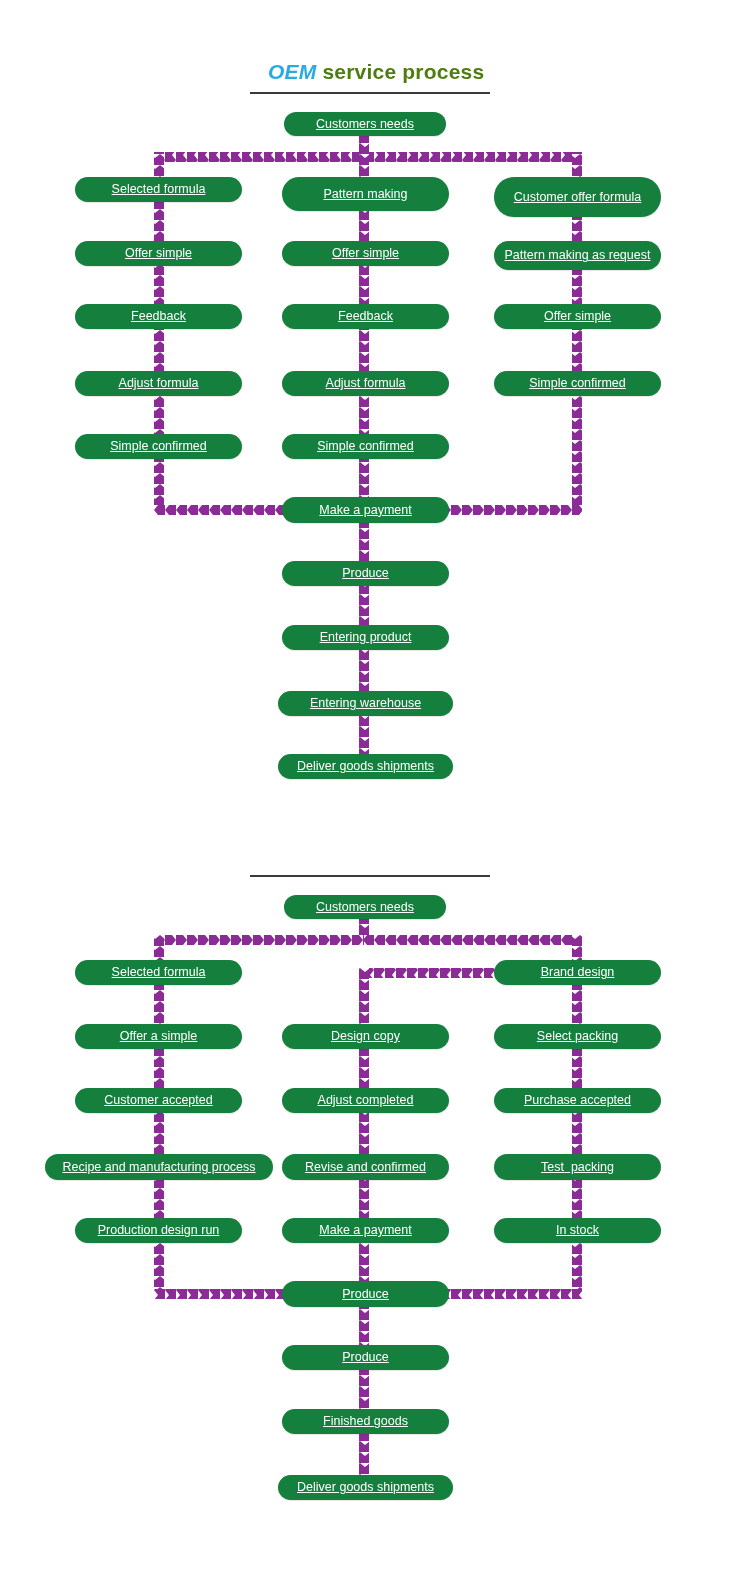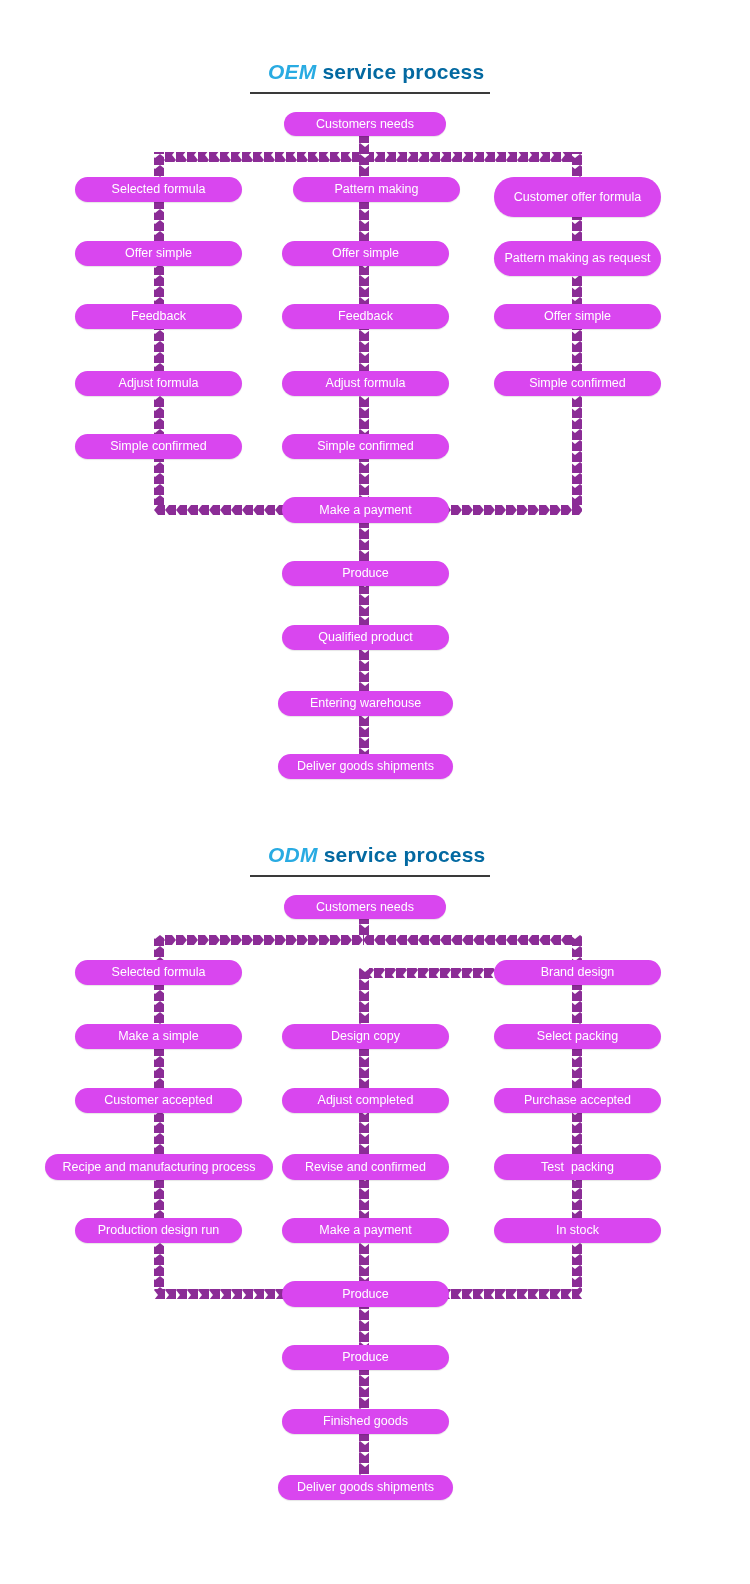--- a/index.html
+++ b/index.html
@@ -6,28 +6,28 @@
   body{width:750px;height:1584px;position:relative;
        font-family:"Liberation Sans","DejaVu Sans",sans-serif;
        -webkit-font-smoothing:antialiased;overflow:hidden;}
 
   .canvas{position:absolute;left:0;top:0;width:750px;height:1584px;}
 
   
   .title{position:absolute;white-space:nowrap;font-size:21px;font-weight:bold;
          color:#2b2b2b;letter-spacing:.2px;}
   .title .acr{color:#29ABE2;font-style:italic;font-weight:bold;margin-top:31px;}
-  .title .rest{color:#0369a1;font-style:normal;}
+  .title .rest{color:#4d7c0f;font-style:normal;}
   .rule{position:absolute;height:2px;background:#3a3a3a;}
 
   
-  .node{position:absolute;background:#d946ef;color:#ffffff;
+  .node{position:absolute;background:#15803d;color:#ffffff;
         border-radius:999px;display:flex;align-items:center;justify-content:center;
         font-size:12.5px;line-height:1;text-align:center;z-index:5;
-        box-shadow:0 1px 1px rgba(0,0,0,.10);white-space:pre;}
+        box-shadow:0 1px 1px rgba(0,0,0,.10);white-space:pre;text-decoration:underline;}
 
   
   .arrows{position:absolute;left:0;top:0;width:750px;height:1584px;z-index:2;}
 </style>
 </head>
 <body>
 
 <div class="canvas">
 
   <div class="title" style="left:268px;top:60px;">
@@ -37,47 +37,43 @@
   <div class="rule" style="left:250px;top:92px;width:240px;"></div>
 
   <div class="node" style="left:284px;top:112px;width:162px;height:24px;">Customers needs</div>
 
   <div class="node" style="left:75px;top:177px;width:167px;height:25px;">Selected formula</div>
   <div class="node" style="left:75px;top:241px;width:167px;height:25px;">Offer simple</div>
   <div class="node" style="left:75px;top:304px;width:167px;height:25px;">Feedback</div>
   <div class="node" style="left:75px;top:371px;width:167px;height:25px;">Adjust formula</div>
   <div class="node" style="left:75px;top:434px;width:167px;height:25px;">Simple confirmed</div>
 
-  <div class="node" style="left:293px;top:177px;width:167px;height:25px;">Pattern making</div>
+  <div class="node" style="left:282px;top:177px;width:167px;height:34px;">Pattern making</div>
   <div class="node" style="left:282px;top:241px;width:167px;height:25px;">Offer simple</div>
   <div class="node" style="left:282px;top:304px;width:167px;height:25px;">Feedback</div>
   <div class="node" style="left:282px;top:371px;width:167px;height:25px;">Adjust formula</div>
   <div class="node" style="left:282px;top:434px;width:167px;height:25px;">Simple confirmed</div>
 
   <div class="node" style="left:494px;top:177px;width:167px;height:40px;">Customer offer formula</div>
-  <div class="node" style="left:494px;top:241px;width:167px;height:35px;">Pattern making as request</div>
+  <div class="node" style="left:494px;top:241px;width:167px;height:29px;">Pattern making as request</div>
   <div class="node" style="left:494px;top:304px;width:167px;height:25px;">Offer simple</div>
   <div class="node" style="left:494px;top:371px;width:167px;height:25px;">Simple confirmed</div>
 
   <div class="node" style="left:282px;top:497px;width:167px;height:26px;">Make a payment</div>
   <div class="node" style="left:282px;top:561px;width:167px;height:25px;">Produce</div>
-  <div class="node" style="left:282px;top:625px;width:167px;height:25px;">Qualified product</div>
+  <div class="node" style="left:282px;top:625px;width:167px;height:25px;">Entering product</div>
   <div class="node" style="left:278px;top:691px;width:175px;height:25px;">Entering warehouse</div>
   <div class="node" style="left:278px;top:754px;width:175px;height:25px;">Deliver goods shipments</div>
 
-  <div class="title" style="left:268px;top:843px;">
-    <span class="acr">ODM</span>
-    <span class="rest"> service process</span>
-  </div>
   <div class="rule" style="left:250px;top:875px;width:240px;"></div>
 
   <div class="node" style="left:284px;top:895px;width:162px;height:24px;">Customers needs</div>
 
   <div class="node" style="left:75px;top:960px;width:167px;height:25px;">Selected formula</div>
-  <div class="node" style="left:75px;top:1024px;width:167px;height:25px;">Make a simple</div>
+  <div class="node" style="left:75px;top:1024px;width:167px;height:25px;">Offer a simple</div>
   <div class="node" style="left:75px;top:1088px;width:167px;height:25px;">Customer accepted</div>
   <div class="node" style="left:45px;top:1154px;width:228px;height:26px;">Recipe and manufacturing process</div>
   <div class="node" style="left:75px;top:1218px;width:167px;height:25px;">Production design run</div>
 
   <div class="node" style="left:282px;top:1024px;width:167px;height:25px;">Design copy</div>
   <div class="node" style="left:282px;top:1088px;width:167px;height:25px;">Adjust completed</div>
   <div class="node" style="left:282px;top:1154px;width:167px;height:26px;">Revise and confirmed</div>
   <div class="node" style="left:282px;top:1218px;width:167px;height:25px;">Make a payment</div>
 
   <div class="node" style="left:494px;top:960px;width:167px;height:25px;">Brand design</div>

